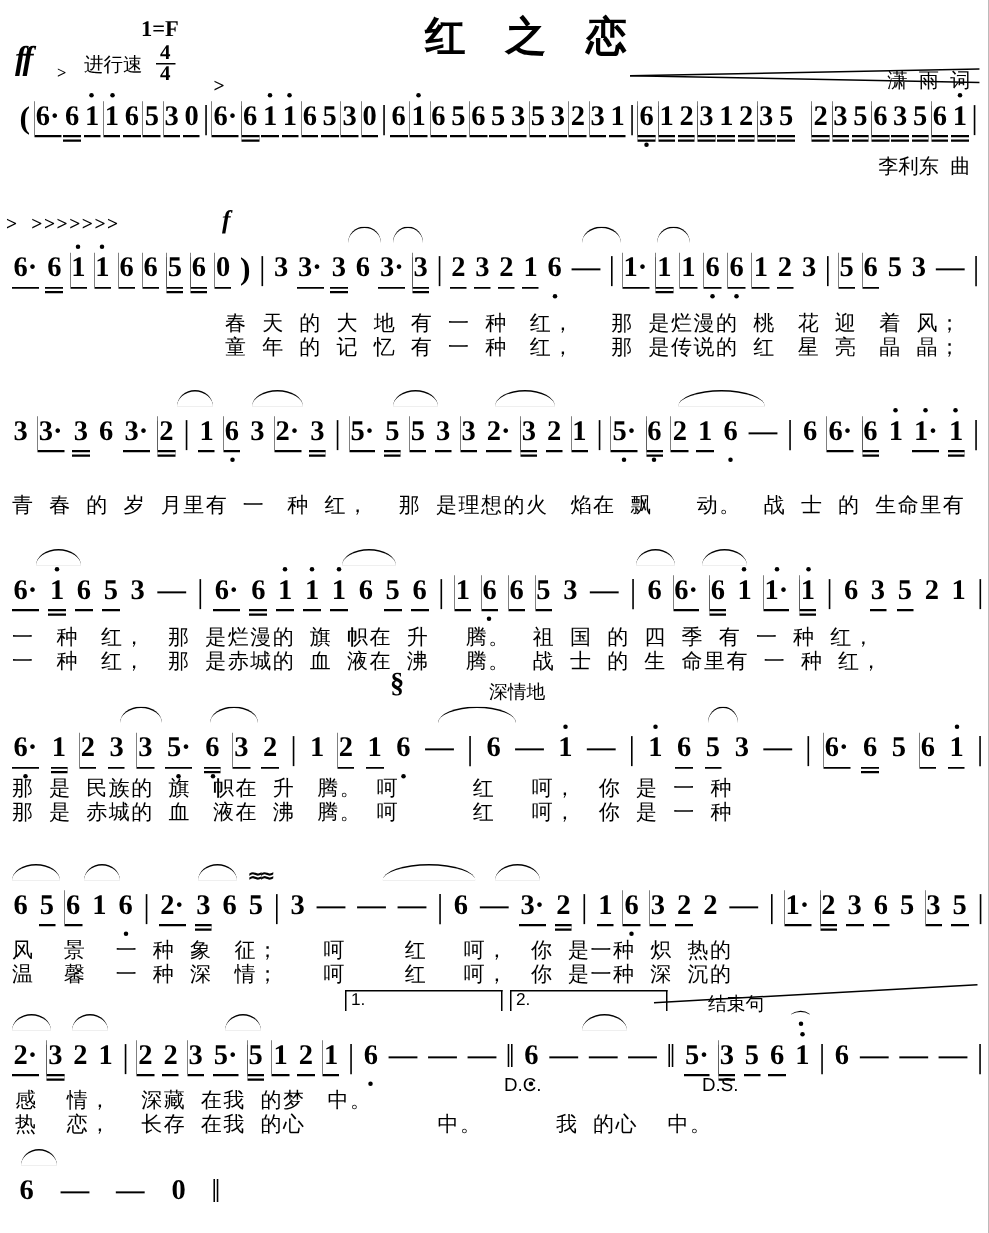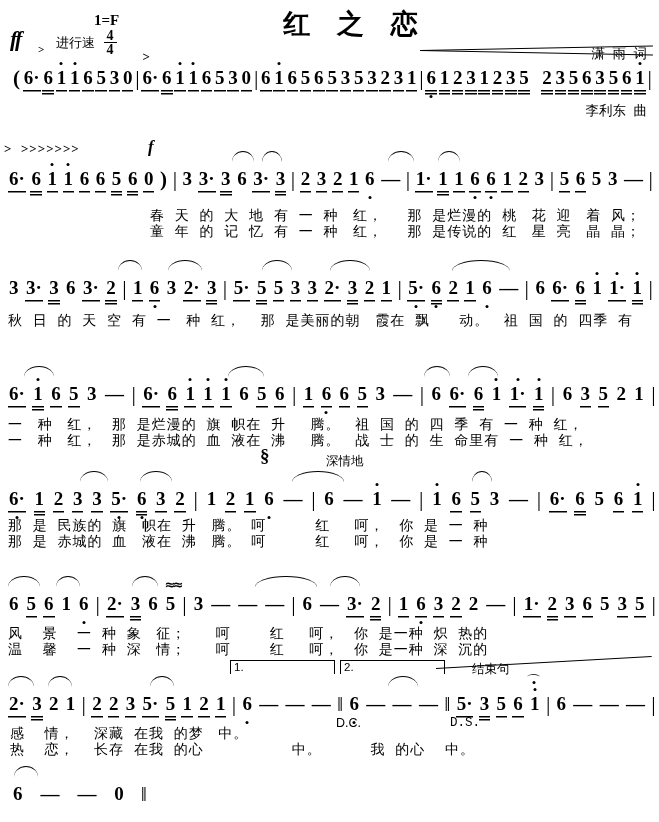--- a/index.html
+++ b/index.html
@@ -224,21 +224,21 @@
           <span class="tok note hi">1</span>
           <span class="tok note hi u1">1·</span>
           <span class="tok note hi u2">1</span>
           <span class="tok bar">|</span>
         </div>
         <div class="arc" style="left: 110px; top: -12px; width: 24px;"></div>
         <div class="arc" style="left: 160px; top: -12px; width: 34px;"></div>
         <div class="arc" style="left: 254px; top: -12px; width: 30px;"></div>
         <div class="arc" style="left: 322px; top: -12px; width: 40px;"></div>
         <div class="arc" style="left: 444px; top: -12px; width: 58px;"></div>
-        <div class="lyric" style="left: 0px; top: 40px;">秋  日  的  天  空  有  一   种  红，    那  是美丽的朝   霞在  飘      动。   祖  国  的  四季  有</div>
+        <div class="lyric" style="left: 0px; top: 56px;">青  春  的  岁  月里有  一   种  红，    那  是理想的火   焰在  飘      动。   战  士  的  生命里有</div>
       </div>
       <div class="system" style="left: 8px; top: 378px; width: 648px;">
         <div class="notes">
           <span class="tok note u1">6·</span>
           <span class="tok note hi u2">1</span>
           <span class="tok note u1">6</span>
           <span class="tok note u1">5</span>
           <span class="tok note">3</span>
           <span class="tok dash">—</span>
           <span class="tok bar">|</span>
@@ -411,21 +411,21 @@
         </div>
         <div class="arc" style="left: 0px; top: -12px; width: 26px;"></div>
         <div class="arc" style="left: 40px; top: -12px; width: 24px;"></div>
         <div class="arc" style="left: 142px; top: -12px; width: 24px;"></div>
         <div class="arc" style="left: 380px; top: -12px; width: 30px;"></div>
         <div class="longline" style="left: 428px; top: -20px; width: 216px; transform: rotate(-3.2deg);"></div>
         <div class="volta" style="left: 222px; width: 100px;">1.</div>
         <div class="volta" style="left: 332px; width: 100px;">2.</div>
         <div class="ann small" style="left: 436px; top: -27px;">结束句</div>
         <div class="ann small" style="left: 300px; top: 28px;">D.C.</div>
-        <div class="ann small" style="left: 414px; top: 28px; font-family: Liberation Mono, monospace;">D.S.</div>
+        <div class="ann small" style="left: 432px; top: 28px;">D.S.</div>
         <div class="lyric" style="left: 2px; top: 37px;">感    情，    深藏  在我  的梦   中。</div>
         <div class="lyric" style="left: 2px; top: 53px;">热    恋，    长存  在我  的心                  中。          我  的心    中。</div>
       </div>
       <div class="system" style="left: 12px; top: 778px; width: 135px;">
         <div class="notes">
           <span class="tok note">6</span>
           <span class="tok dash">—</span>
           <span class="tok dash">—</span>
           <span class="tok note">0</span>
           <span class="tok bar">‖</span>

